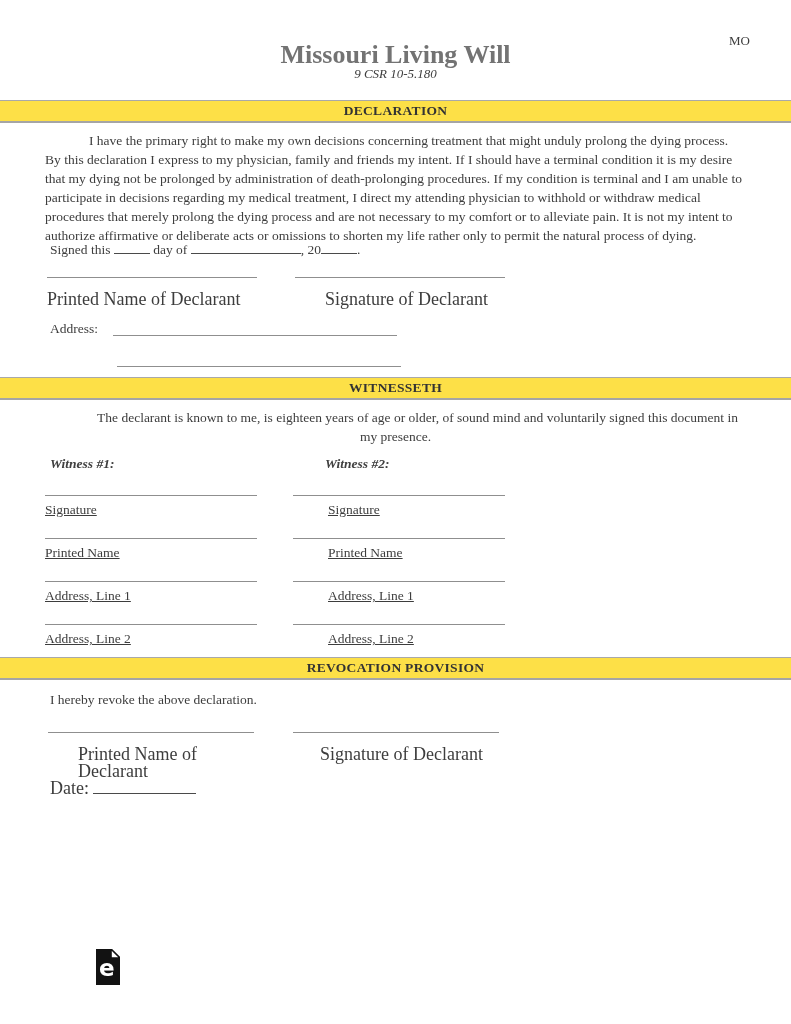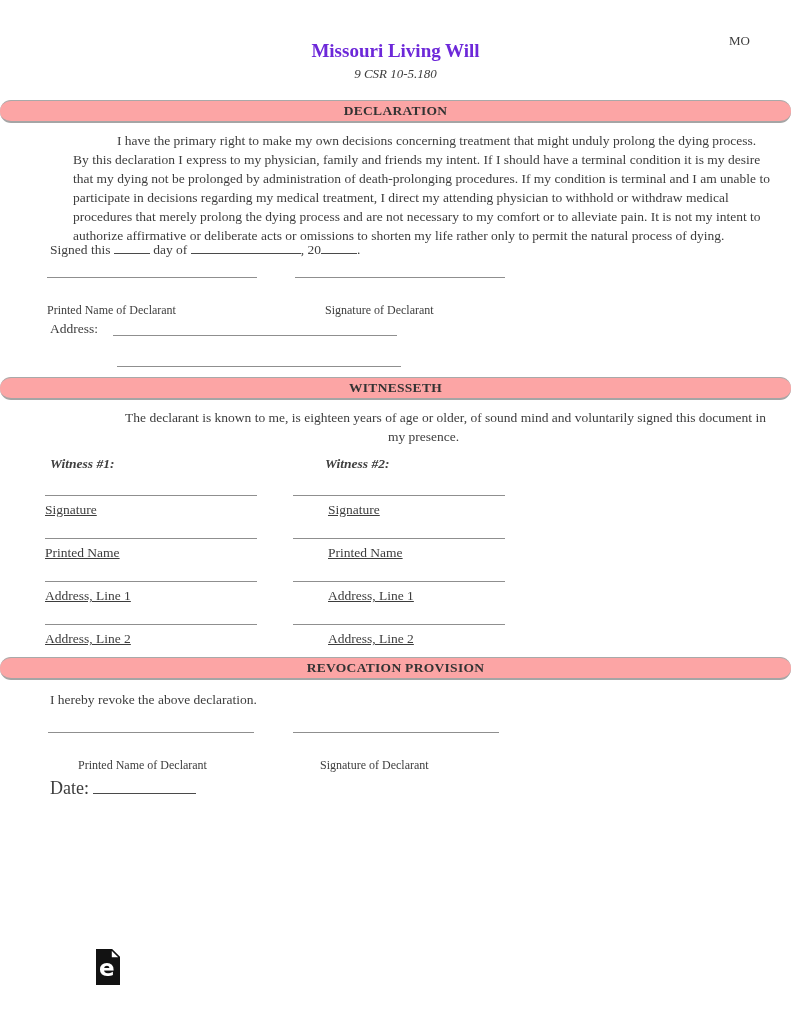--- a/index.html
+++ b/index.html
@@ -2,53 +2,53 @@
 <html><head>
 <meta charset="utf-8">
 <style>
   html,body { margin:0; padding:0; background:#ffffff; }
   body { width:791px; height:1024px; position:relative; overflow:hidden;
          font-family:"Liberation Serif", serif; color:#3d3d3d; }
   .page { position:absolute; inset:0; background:#fff; }
 
   .state-code { position:absolute; top:33px; right:41px; font-size:13px; }
   .doc-title  { position:absolute; top:40px; left:0; width:100%; text-align:center;
-                font-size:19px; font-weight:bold; color:#6d28d9; }
+                font-size:26px; font-weight:bold; color:#737373; }
   .doc-subtitle { position:absolute; top:66px; left:0; width:100%; text-align:center;
                   font-size:13px; font-style:italic; }
 
   .section-bar { position:absolute; left:0; width:791px; height:20px;
-                 background:#fca5a5; border-top:1px solid #a9a9a9; border-bottom:2px solid #a5a5a5;
+                 background:#fde047; border-top:1px solid #a9a9a9; border-bottom:2px solid #a5a5a5;
                  text-align:center; font-weight:bold; font-size:13.5px; line-height:20px;
-                 letter-spacing:0.3px; color:#333;border-radius:11px; }
+                 letter-spacing:0.3px; color:#333; }
   .bar-declaration { top:100px; }
   .bar-witnesseth  { top:377px; }
   .bar-revocation  { top:657px; }
 
   .body-par { position:absolute; left:45px; width:701px; font-size:13.5px;
-              line-height:19px; text-indent:44px;margin-left:28px; }
+              line-height:19px; text-indent:44px; }
   .decl-par { top:131px; }
   .witn-par { top:408px;text-align:center; }
 
   .signed-line { position:absolute; left:50px; top:240px; font-size:13.5px; }
   .blank { display:inline-block; height:13px; border-bottom:1px solid #4a4a4a; }
   .w36  { width:36px; }
   .w110 { width:110px; }
   .w103 { width:103px; }
 
   .fill-line { border-bottom:1px solid #8f8f8f; height:7px; }
 
   .sig-row { position:absolute; display:flex; }
   .decl-sig-row { left:47px; top:270px; }
   .decl-sig-row .cell { width:210px; }
   .decl-sig-row .cell + .cell { margin-left:38px; }
   .rev-sig-row { left:48px; top:725px; }
   .rev-sig-row .cell { width:206px; }
   .rev-sig-row .cell + .cell { margin-left:39px; }
-  .sig-label { font-size:12px; margin-top:24px; line-height:17px; }
+  .sig-label { font-size:18px; margin-top:13px; line-height:17px; }
   .ind30 { padding-left:30px; }
   .ind27 { padding-left:27px; }
 
   .address-row1 { position:absolute; left:50px; top:321px; display:flex; width:350px; }
   .address-label { font-size:13.5px; width:63px; }
   .address-line { width:284px; height:14px; border-bottom:1px solid #8f8f8f; }
   .address-row2 { position:absolute; left:117px; top:352px; width:284px; height:14px;
                   border-bottom:1px solid #8f8f8f; }
 
   .witness-headings { position:absolute; left:50px; top:456px; width:700px; }

